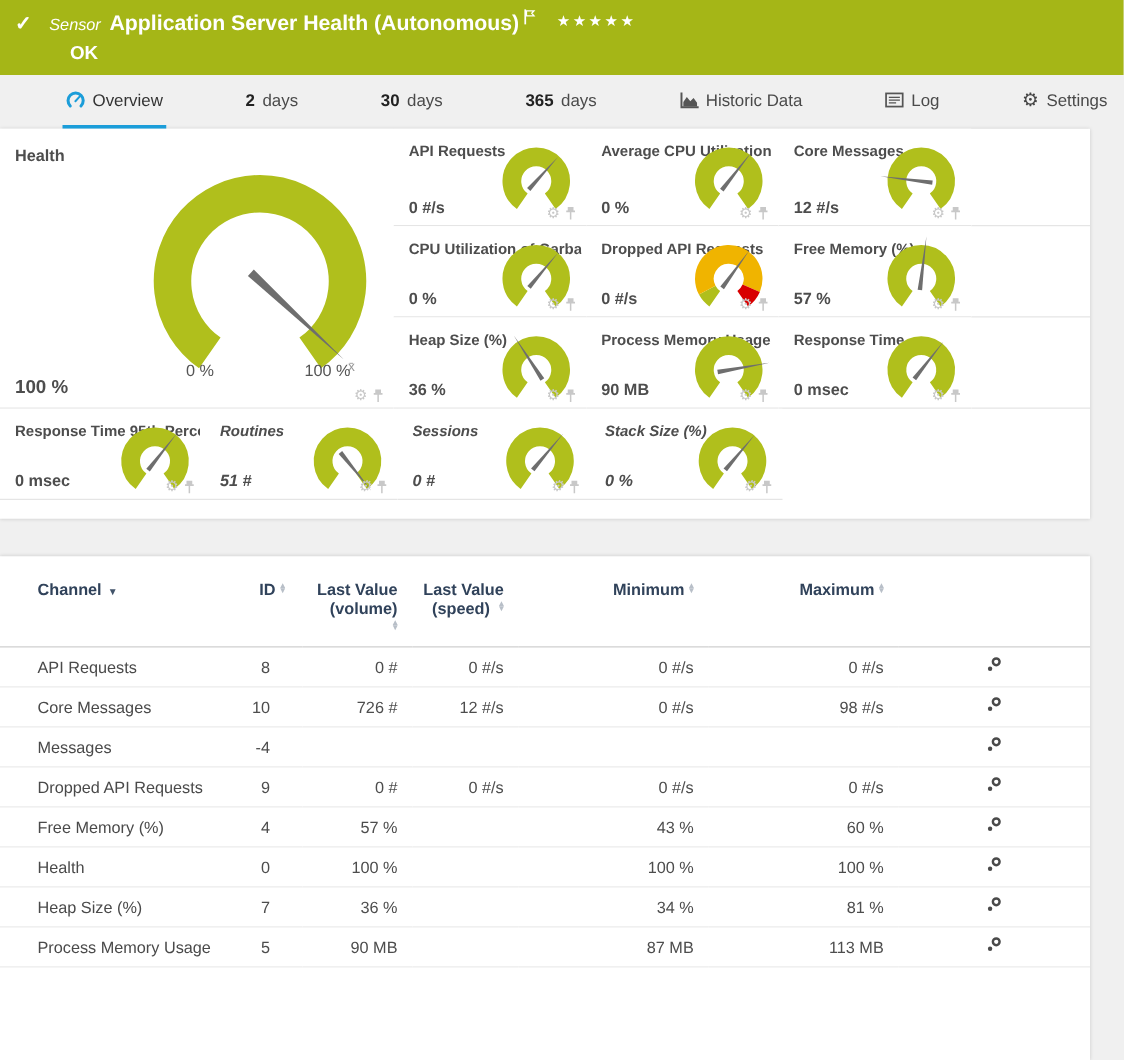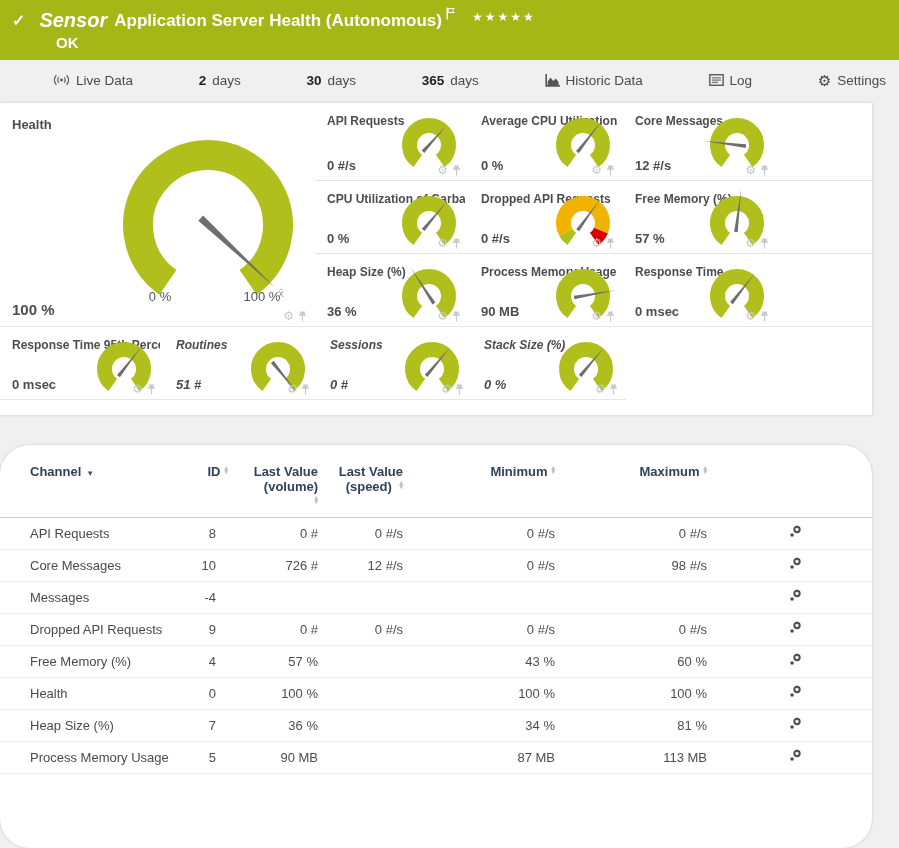--- a/index.html
+++ b/index.html
@@ -4,39 +4,39 @@
 <style>
   * { box-sizing: border-box; margin: 0; padding: 0; }
   html,body { width: 899px; height: 848px; overflow: hidden; background:#f0f0f0;
     font-family: "Liberation Sans", sans-serif; }
   svg { overflow: visible; display:block; }
 
   
   .app-header { position:relative; height:60px; background:#a5b617; color:#fff; }
   .hline1 { position:absolute; top:9px; left:12px; display:flex; align-items:center; }
   .hcheck { font-size:16px; font-weight:bold; margin-right:14px; }
-  .sensor-word { font-style:italic; font-size:20px; margin-right:7px;font-weight:bold; }
+  .sensor-word { font-style:italic; font-size:13px; margin-right:7px; }
   .sensor-title { font-size:17px; font-weight:bold; }
   .hflag { margin-left:4px; align-self:flex-start; margin-top:-2px; }
   .stars { margin-left:16px; align-self:flex-start; font-size:12px; letter-spacing:2px; margin-top:1px; }
   .status-ok { position:absolute; top:34px; left:56px; font-size:15px; font-weight:bold; }
 
   
   .tab-bar { height:43px; display:flex; align-items:stretch; justify-content:space-between;
     padding:0 10px 0 50px; background:#f0f0f0; }
   .tab { display:flex; align-items:center; gap:6px; font-size:13.5px; color:#4a4a4a;
     border-bottom:3px solid transparent; padding:0 3px; cursor:pointer; white-space:nowrap; }
   .tab.active { border-bottom-color:#1b9dd9; color:#333; }
   .tab b { color:#222; }
   .tab .icon { display:flex; align-items:center; }
 
   
   .panel { width:872px; background:#fff; box-shadow:0 0 3px rgba(0,0,0,0.16); }
   #gauges-panel { height:312px; }
-  #table-panel { margin-top:30px; height:403px; overflow:hidden;border-radius:30px; }
+  #table-panel { margin-top:30px; height:403px; overflow:hidden; }
 
   
   .gauge-grid { display:grid; grid-template-columns:315px 154px 154px 154px 1fr;
     grid-template-rows:78px 73px 73px; }
   .tile { position:relative; border-bottom:1px solid #e5e5e5; background:#fff; }
   .tile-filler { border-bottom:1px solid #e5e5e5; }
   .tile-title { position:absolute; top:11px; left:12px; right:4px; font-size:12px; font-weight:bold;
     color:#4d4d4d; white-space:nowrap; overflow:hidden; }
   .tile-gauge { position:absolute; right:8px; top:6px; }
   .tile-value { position:absolute; left:12px; bottom:7px; font-size:13px; font-weight:bold; color:#4d4d4d; }
@@ -87,28 +87,28 @@
           <path d="M1.2 0.5 V12.5" stroke="#fff" stroke-width="1.4" fill="none"></path>
           <path d="M2.2 1.6 H8.2 L6.4 3.6 L8.2 5.6 H2.2 Z" fill="none" stroke="#fff" stroke-width="1"></path>
         </svg>
     </span>
     <span class="stars">★★★★★</span>
   </div>
   <div class="status-ok">OK</div>
 </div>
 
 <div class="tab-bar">
-    <div class="tab">
+    <div class="tab active">
       <span class="icon" style="display: inline-flex; align-items: center;">
-        <svg width="17" height="12" viewBox="0 0 18 12">
-          <circle cx="9" cy="6" r="1.5" fill="#555"></circle>
-          <path d="M6.2 3.2 A3.9 3.9 0 0 0 6.2 8.8 M3.6 1 A7 7 0 0 0 3.6 11 M11.8 3.2 A3.9 3.9 0 0 1 11.8 8.8 M14.4 1 A7 7 0 0 1 14.4 11" fill="none" stroke="#555" stroke-width="1.2"></path>
+        <svg width="15" height="14" viewBox="0 0 16 15">
+          <path d="M3.4 12.6 A6.5 6.5 0 1 1 12.6 12.6" fill="none" stroke="#1b9dd9" stroke-width="2.6" stroke-linecap="round"></path>
+          <line x1="7.8" y1="8.6" x2="11.8" y2="4.2" stroke="#1b9dd9" stroke-width="1.7" stroke-linecap="round"></line>
         </svg>
       </span>
-      <span>Live Data</span>
+      <span>Overview</span>
     </div>
     <div class="tab">
       <b>2</b>
       <span>days</span>
     </div>
     <div class="tab">
       <b>30</b>
       <span>days</span>
     </div>
     <div class="tab">

